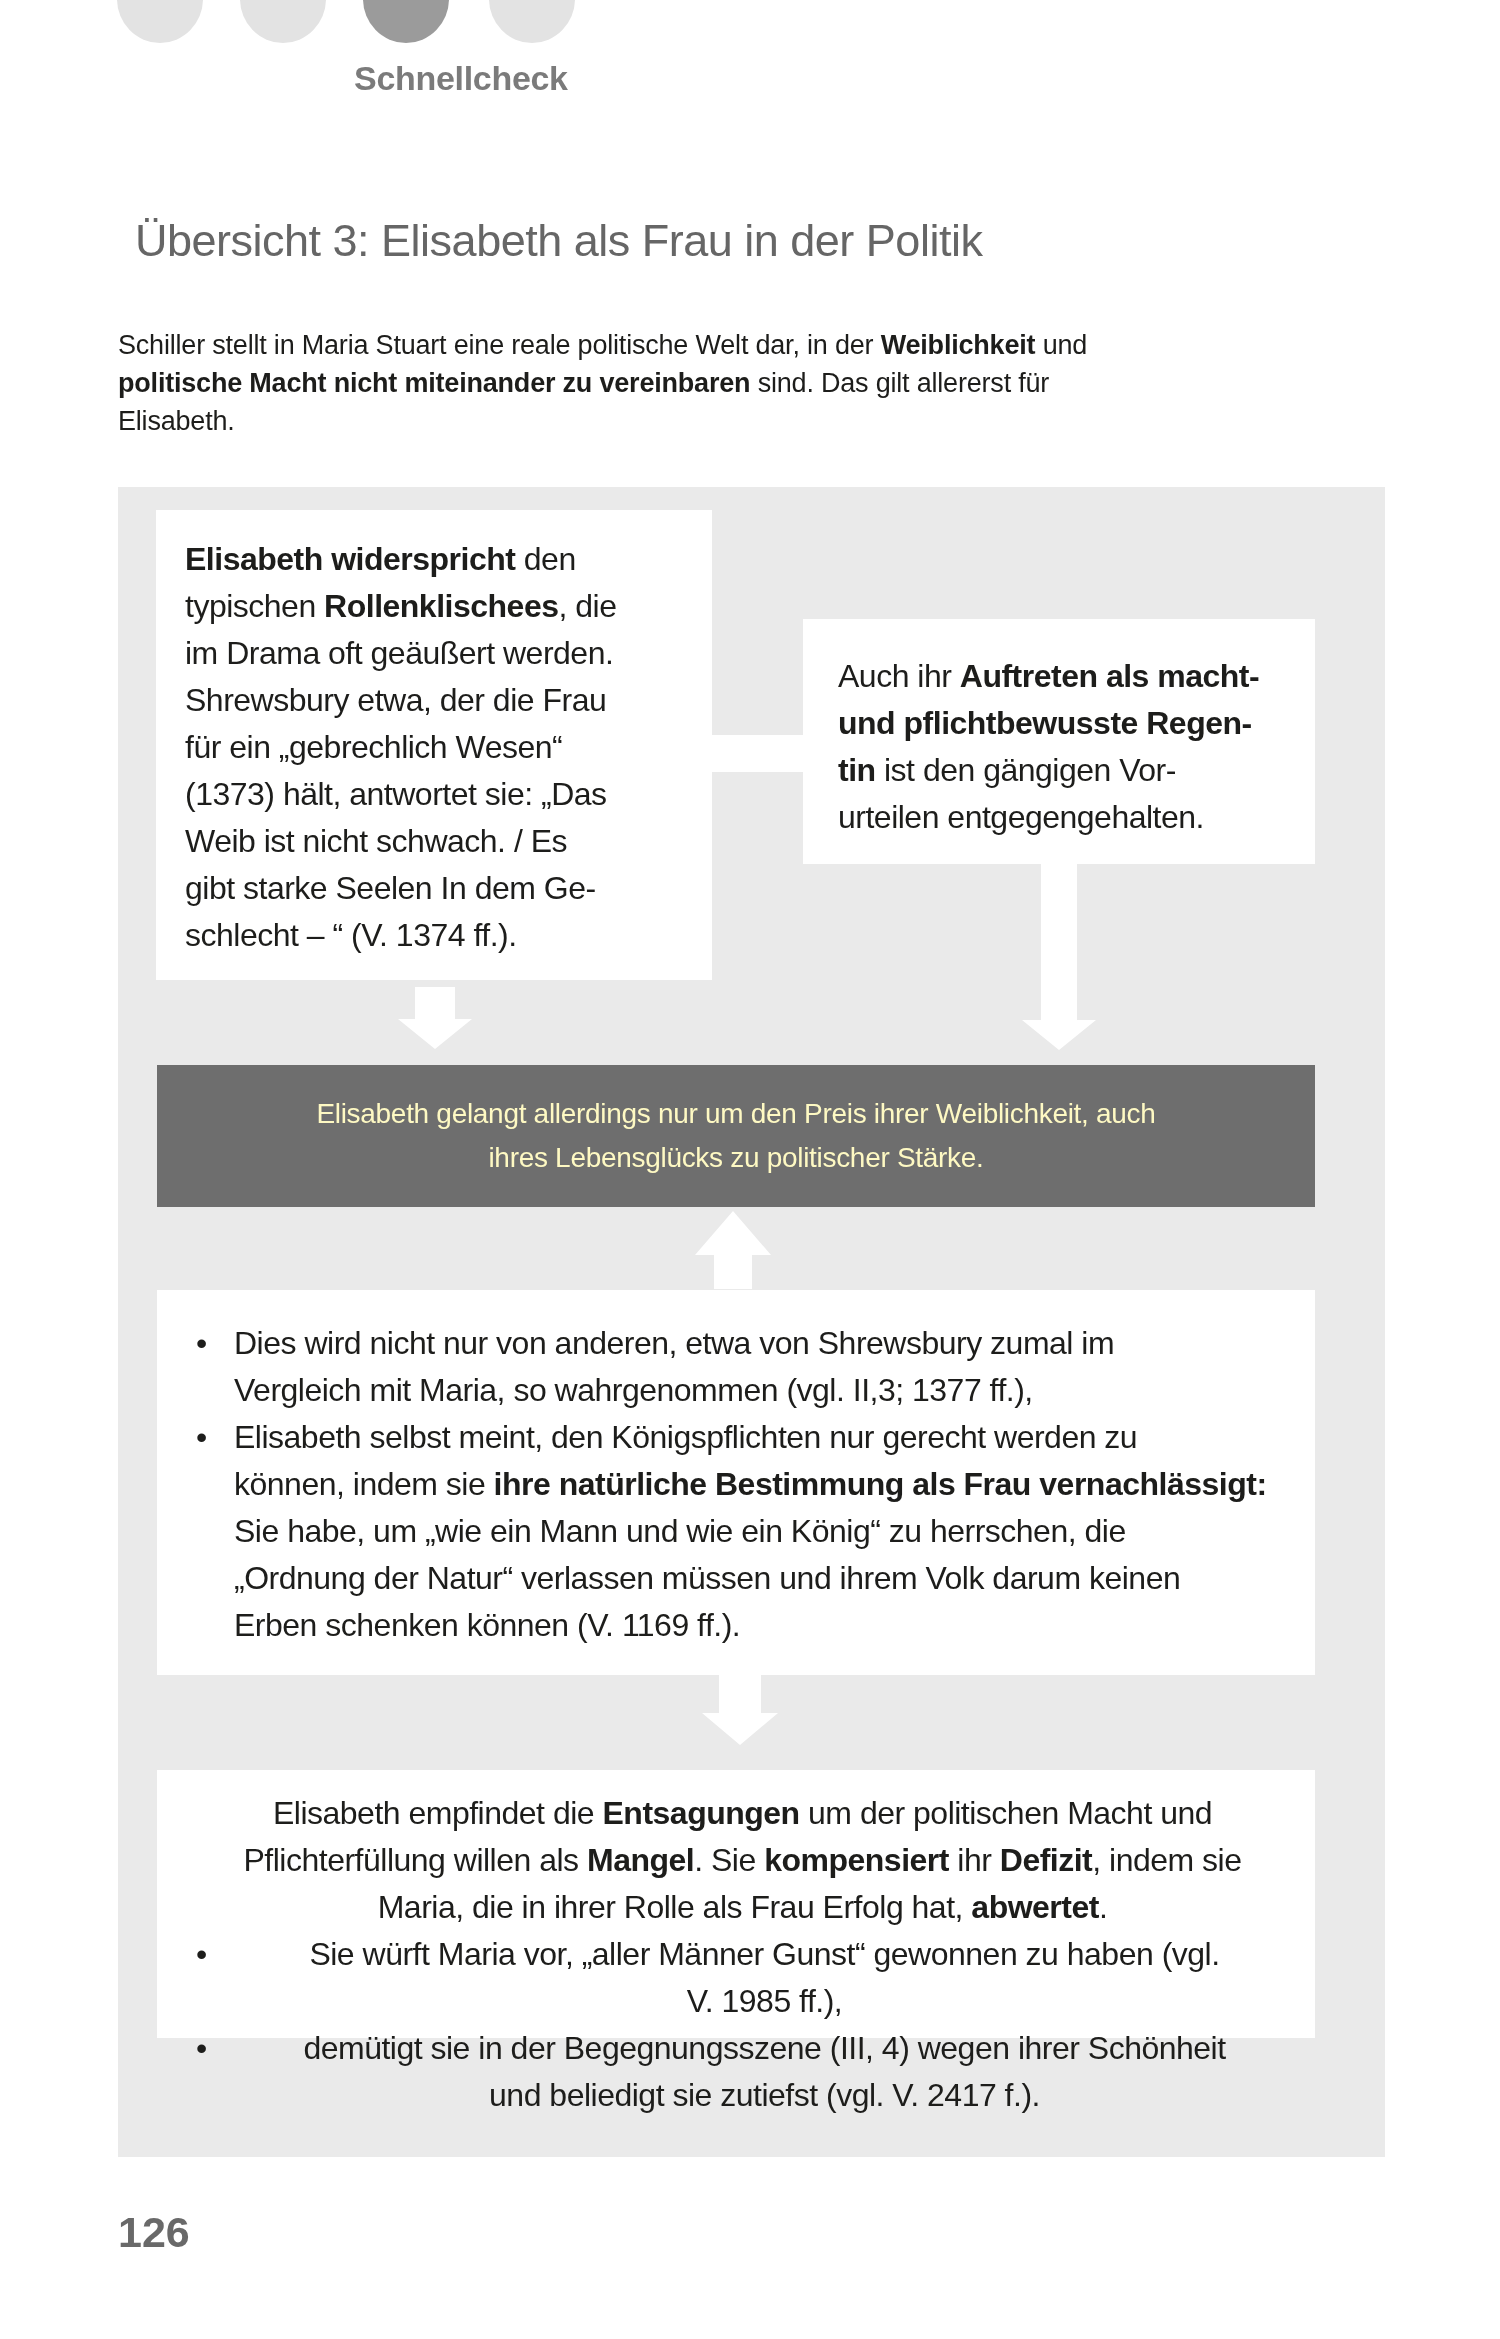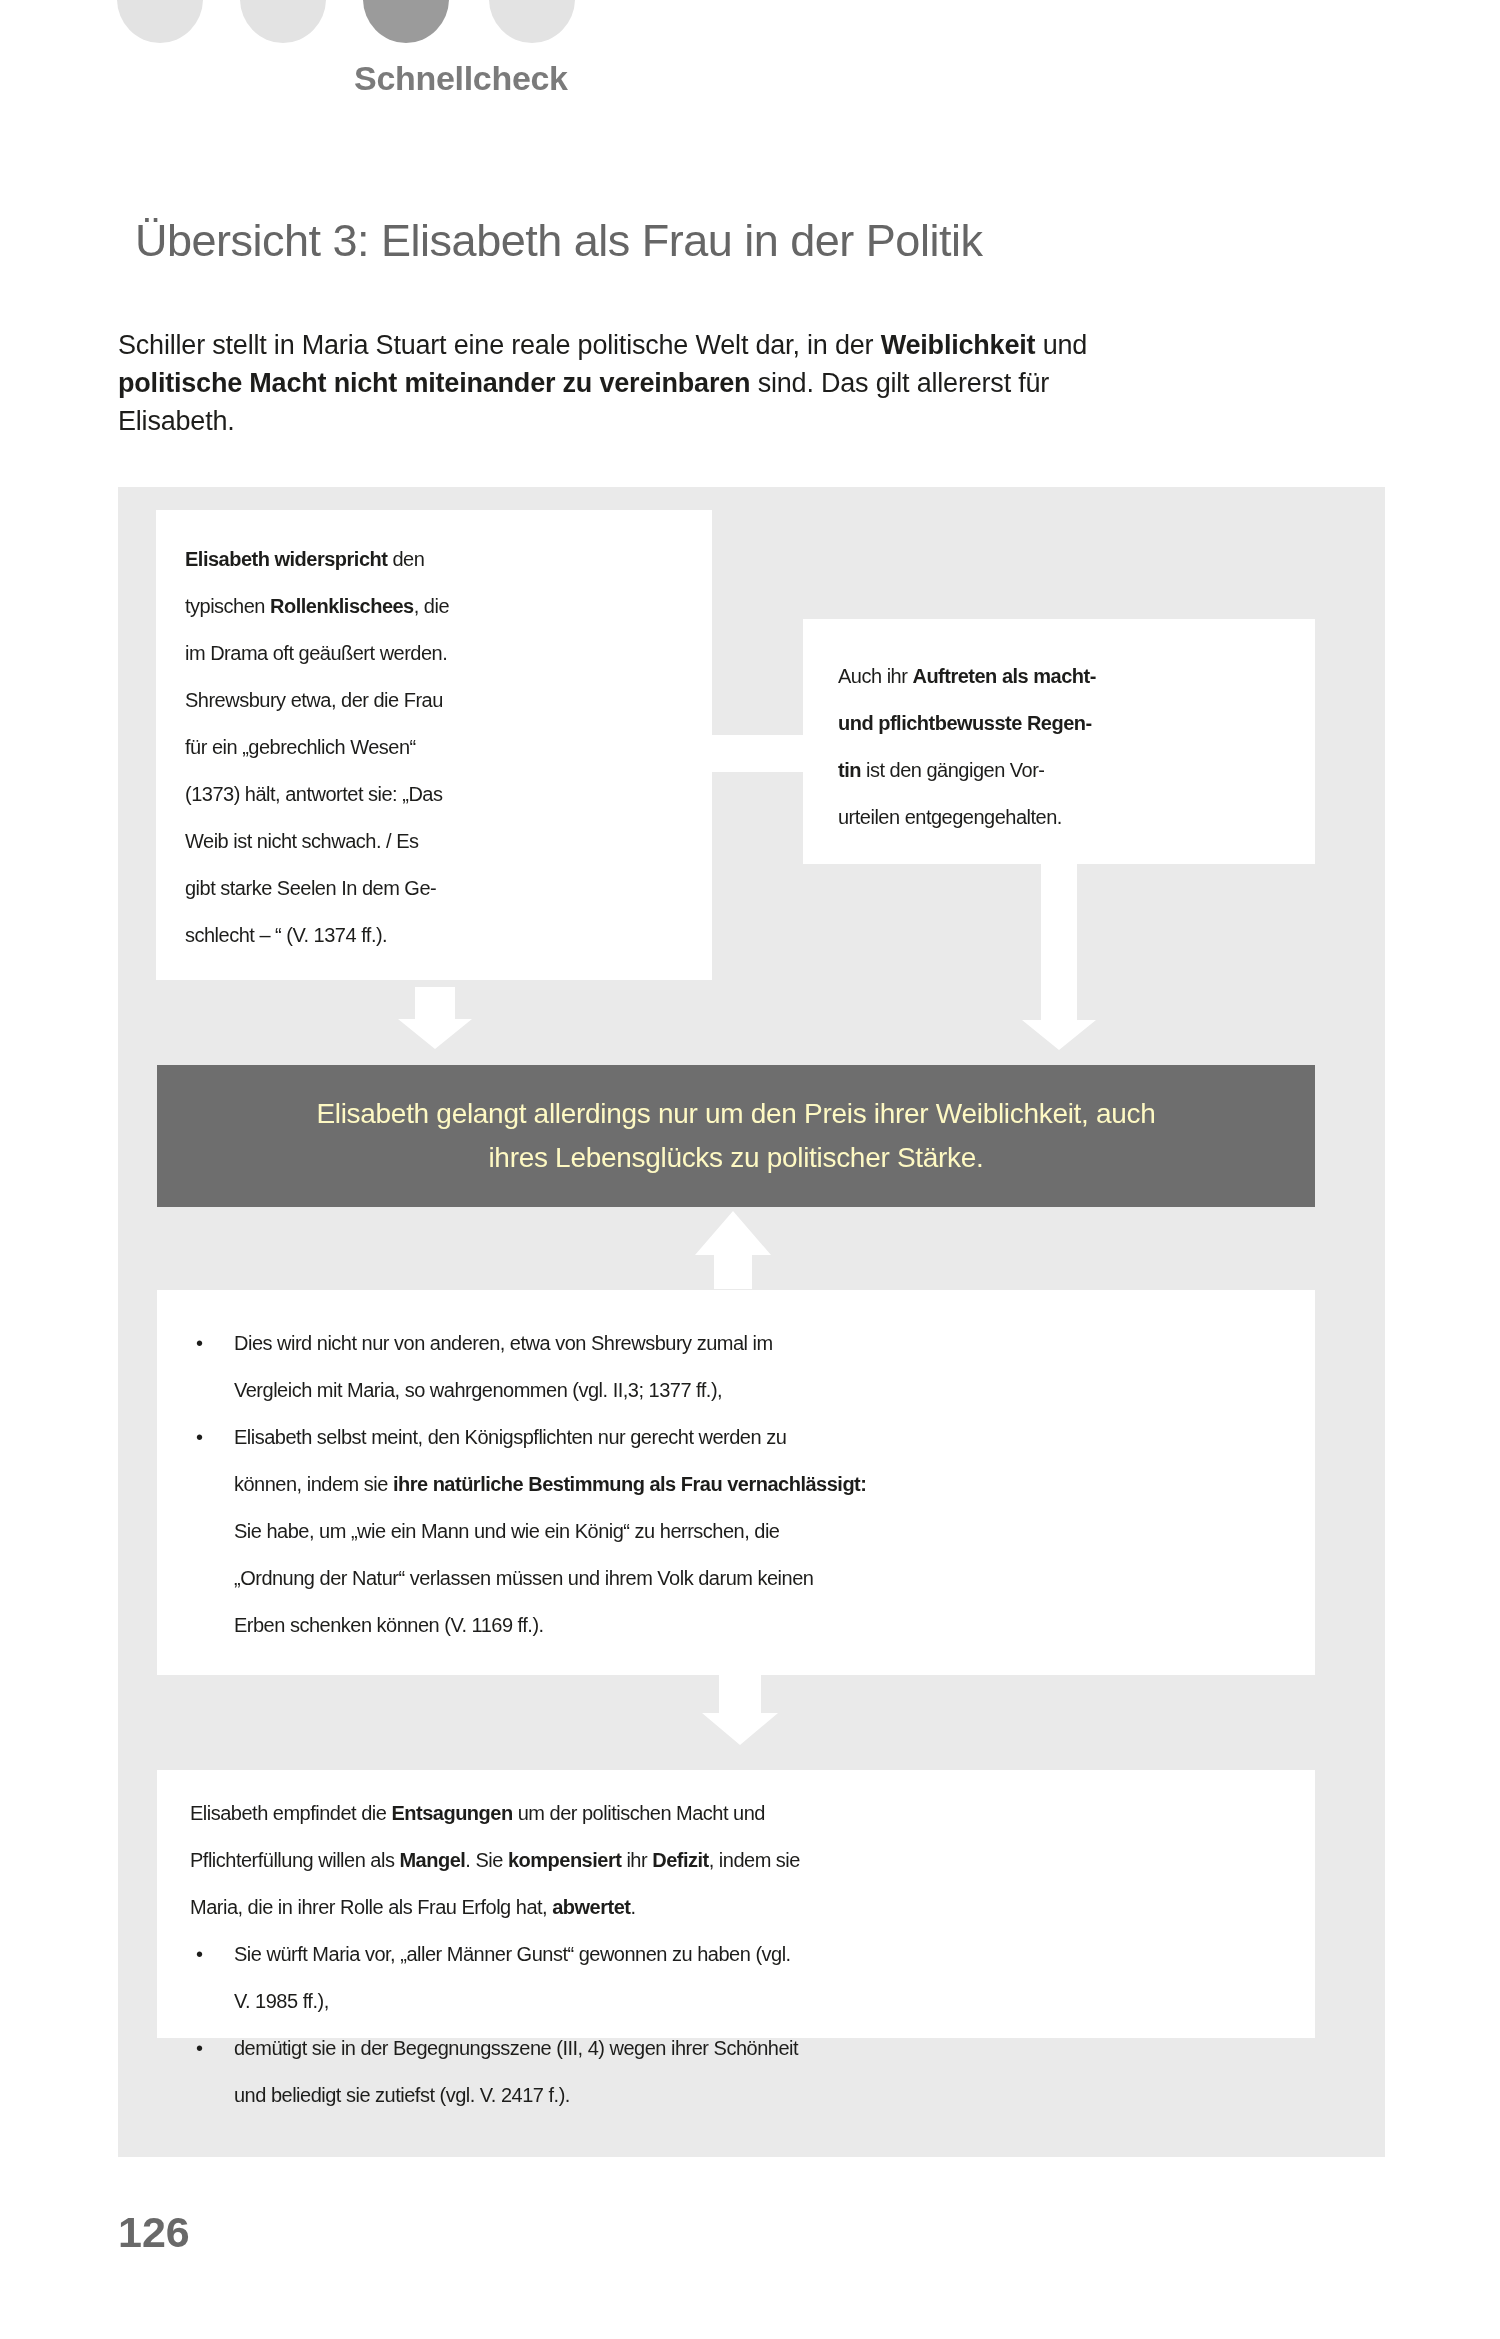--- a/index.html
+++ b/index.html
@@ -19,31 +19,31 @@
     position:absolute;left:118px;top:198px;margin:17px;font-size:45px;line-height:52px;
     font-weight:400;color:#666666;letter-spacing:-0.5px;white-space:nowrap;
   }
   .intro{
     position:absolute;left:118px;top:326px;width:1300px;font-size:27px;line-height:38px;
     letter-spacing:-0.2px;white-space:nowrap;
   }
   
   .panel{position:absolute;left:118px;top:487px;width:1267px;height:1670px;background:#eaeaea;}
   .wbox{position:absolute;background:#ffffff;box-sizing:border-box;
-        font-size:20px;line-height:47px;letter-spacing:-0.5px;white-space:nowrap;}
+        font-size:32px;line-height:47px;letter-spacing:-0.5px;white-space:nowrap;}
   .box-clichees{left:38px;top:23px;width:556px;height:470px;padding:26px 20px 0 29px;}
   .box-regentin{left:685px;top:132px;width:512px;height:245px;padding:34px 20px 0 35px;}
   .connector{position:absolute;left:593px;top:248px;width:93px;height:37px;background:#ffffff;}
   .central{
     position:absolute;left:39px;top:578px;width:1158px;height:142px;background:#6e6e6e;
     color:#fef9c3;display:flex;align-items:center;justify-content:center;text-align:center;
     font-size:28px;line-height:44px;letter-spacing:-0.3px;white-space:nowrap;
   }
   .box-perception{left:39px;top:803px;width:1158px;height:385px;padding:30px 20px 0 33px;}
-  .box-compensation{left:39px;top:1283px;width:1158px;height:268px;padding:20px 20px 0 33px;}
+  .box-compensation{left:39px;top:1283px;width:1158px;height:268px;padding:20px 20px 0 33px;text-align:center;}
   .wbox p{margin:0;}
   .wbox ul{list-style:none;margin:0;padding:0;}
   .wbox li{position:relative;padding-left:44px;}
   .wbox li .bullet{position:absolute;left:6px;top:0;}
   
   .arrow{position:absolute;background:#ffffff;}
   .arr-down-1{left:280px;top:500px;width:74px;height:62px;
     clip-path:polygon(17px 0,57px 0,57px 32px,74px 32px,37px 62px,0 32px,17px 32px);}
   .arr-down-2{left:904px;top:361px;width:74px;height:202px;
     clip-path:polygon(19px 0,55px 0,55px 172px,74px 172px,37px 202px,0 172px,19px 172px);}

